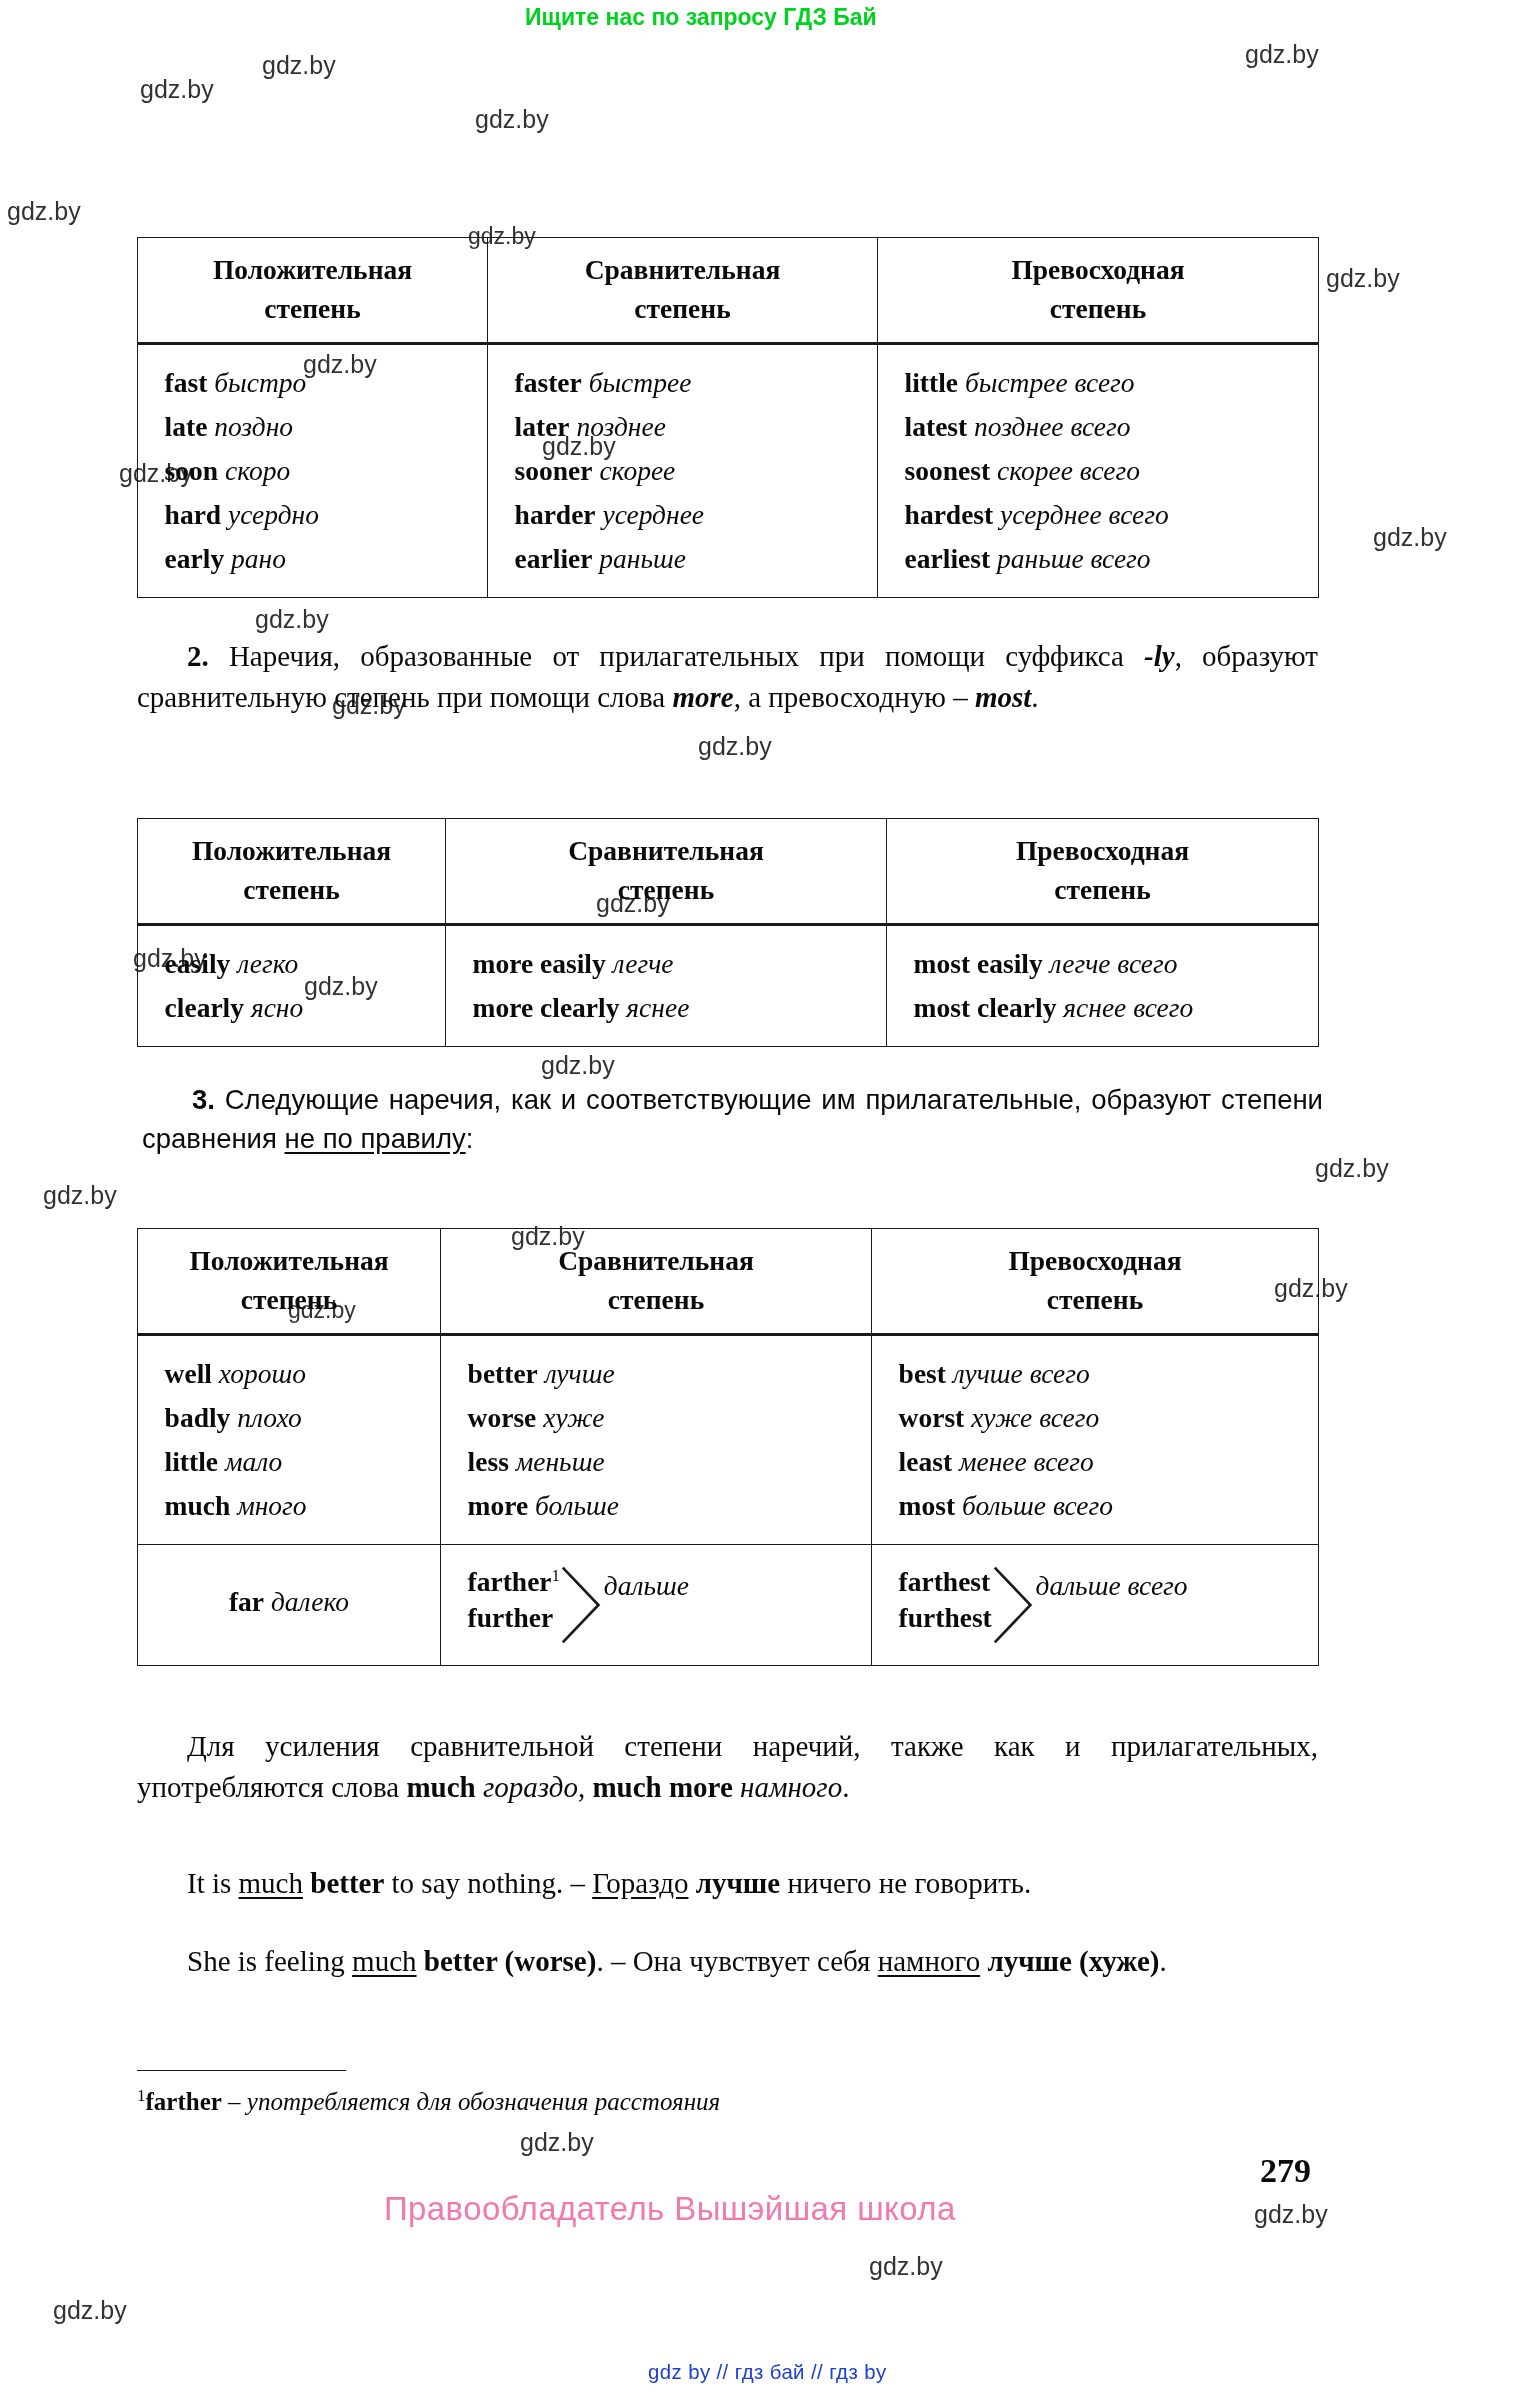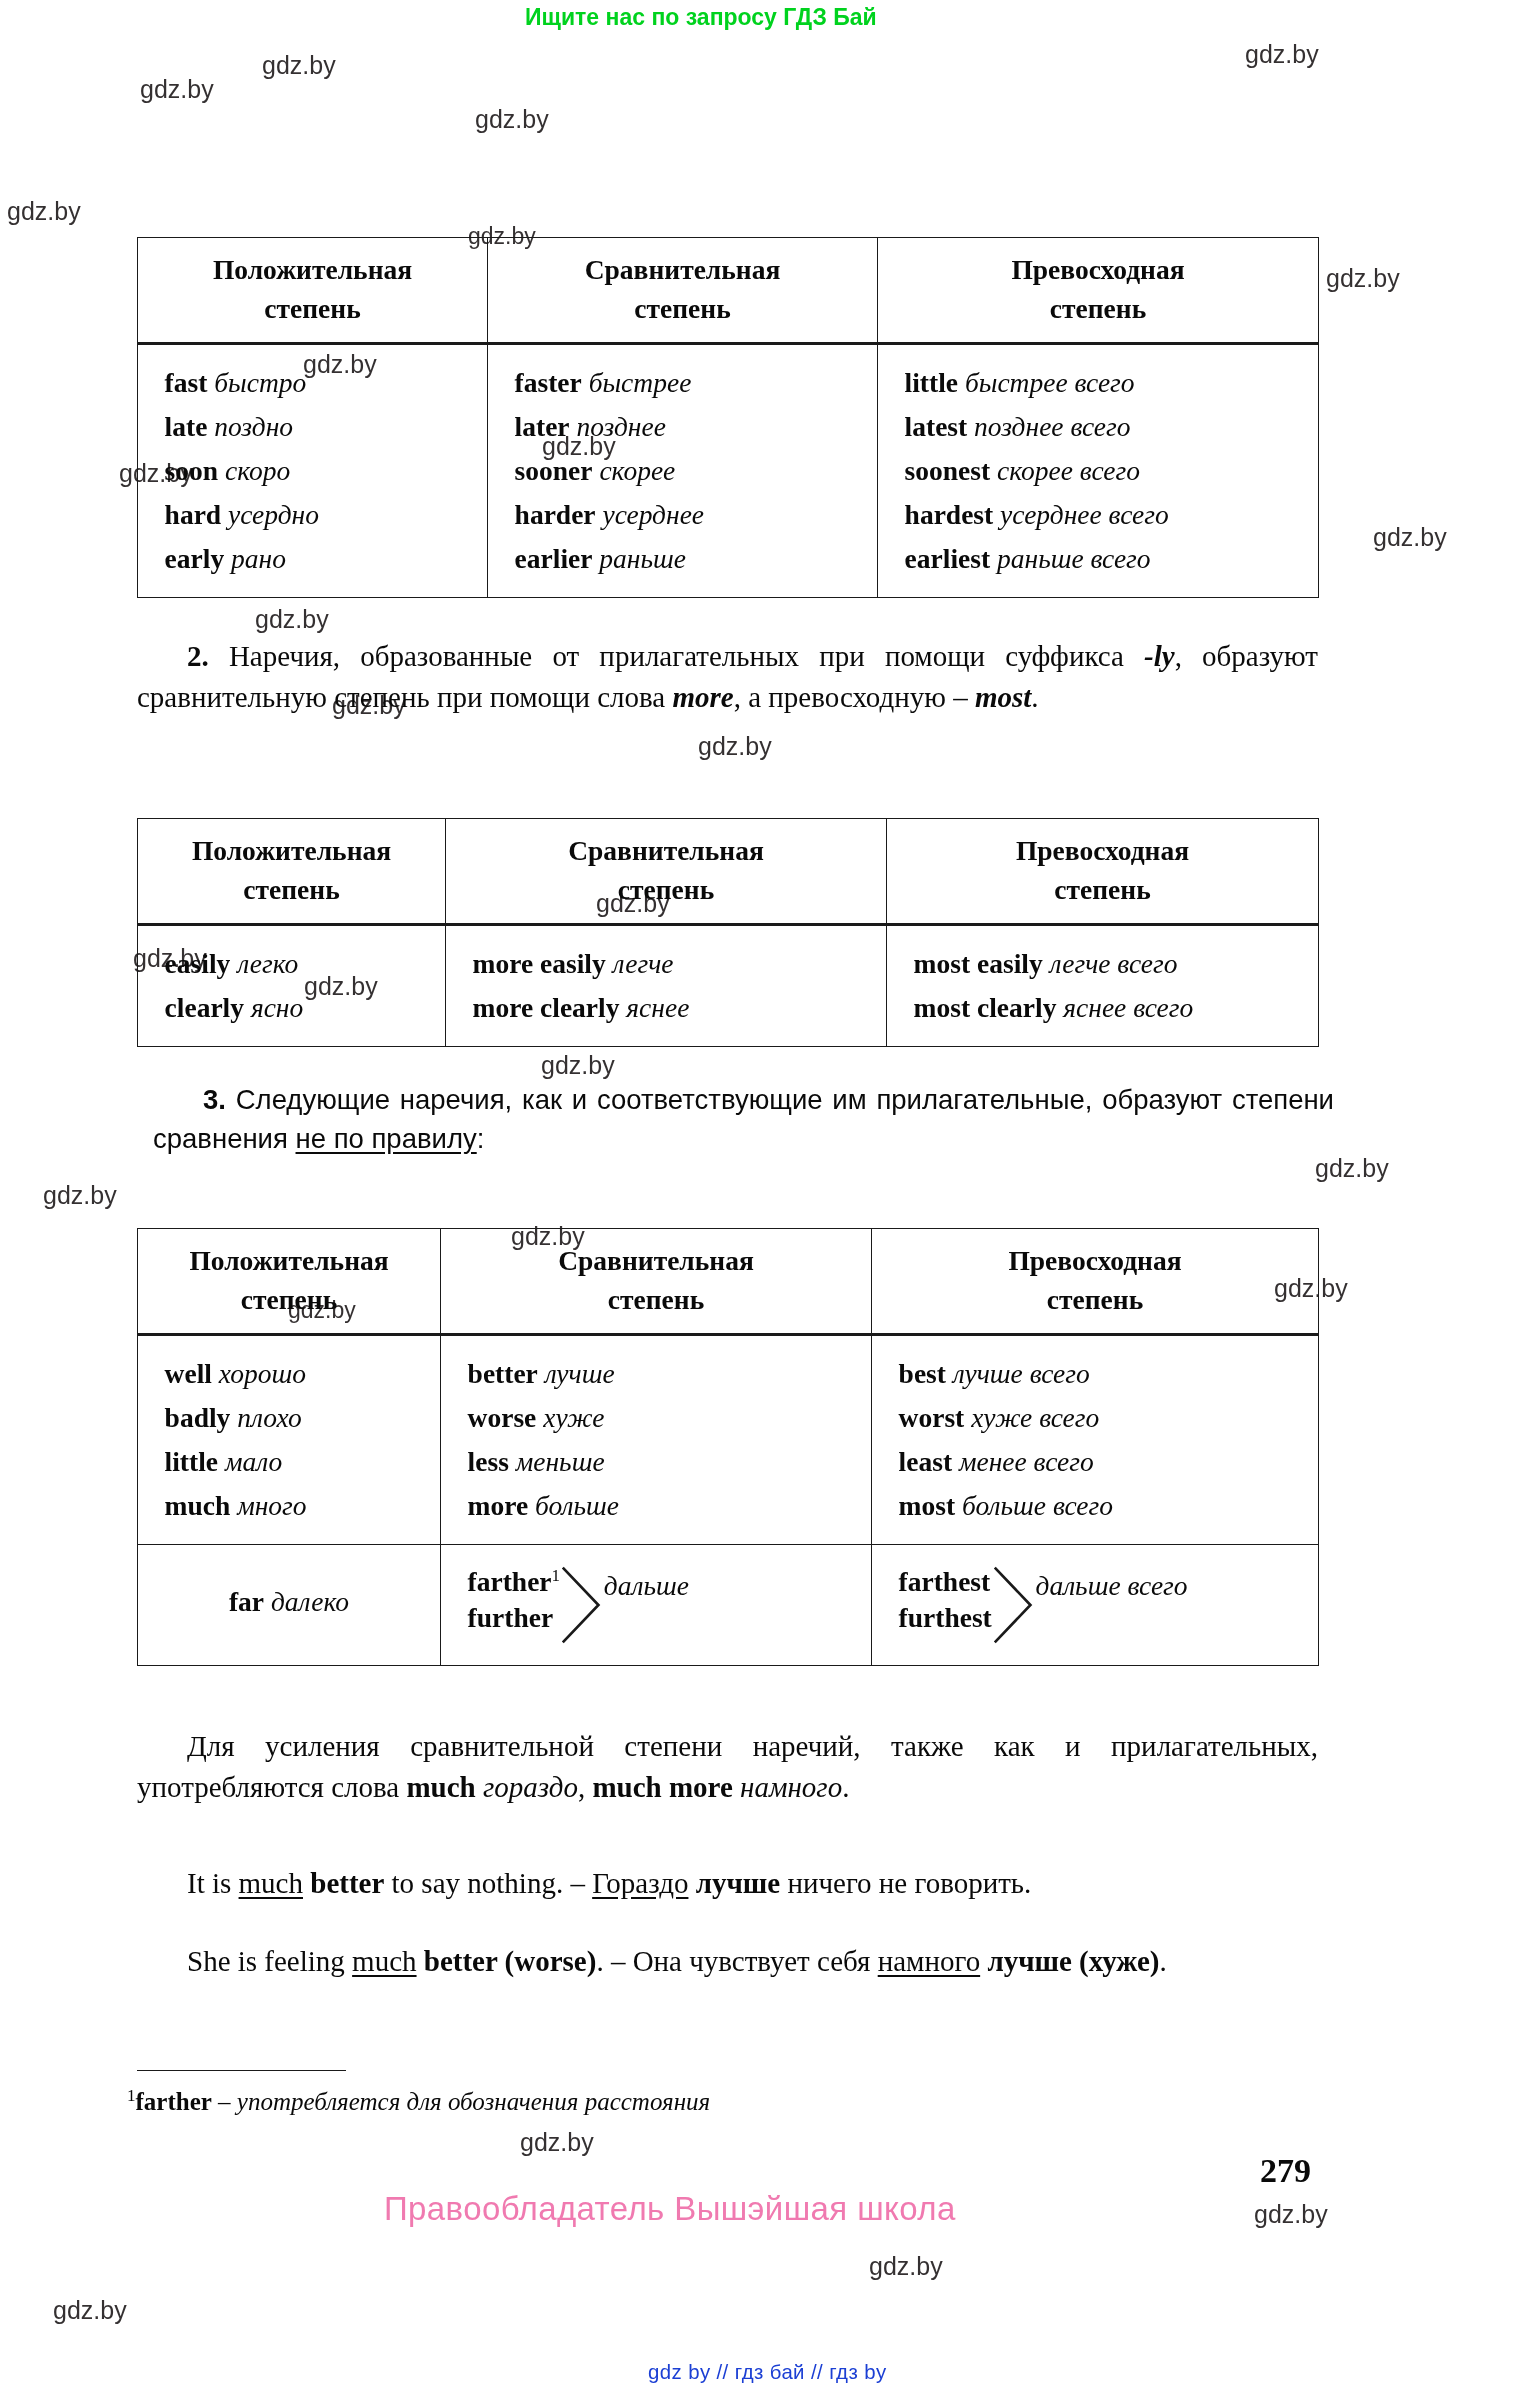--- a/index.html
+++ b/index.html
@@ -238,21 +238,21 @@
             <div><span class="en">more clearly</span> <span class="ru">яснее</span></div>
           </td>
           <td>
             <div><span class="en">most easily</span> <span class="ru">легче всего</span></div>
             <div><span class="en">most clearly</span> <span class="ru">яснее всего</span></div>
           </td>
         </tr>
       </tbody>
   </table>
 
-  <div class="para" style="left:153px; top:1080px; width:1181px; text-indent:50px; font-family:'Liberation Sans', sans-serif; font-size:27.5px;">
+  <div class="para" style="left:142px; top:1080px; width:1181px; text-indent:50px; font-family:'Liberation Sans', sans-serif; font-size:27.5px;">
     <span class="b">3.</span><span> Следующие наречия, как и соответствующие им прилагательные, образуют степени сравнения </span><span class="u">не по правилу</span><span>:</span>
   </div>
 
   <table class="grammar" style="left:137px; top:1228px; width:1181px;">
     <colgroup>
         <col style="width:303px">
         <col style="width:431px">
         <col style="width:447px">
       </colgroup>
     <thead>
@@ -331,21 +331,21 @@
   <div class="para" style="left:137px; top:1855px; width:1181px; text-indent:50px;margin-top:8px;">
     <span>It is </span><span class="u">much</span><span> </span><span class="b">better</span><span> to say nothing. – </span><span class="u">Гораздо</span><span> </span><span class="b">лучше</span><span> ничего не говорить.</span>
   </div>
 
   <div class="para" style="left:137px; top:1941px; width:1181px; text-indent:50px;">
     <span>She is feeling </span><span class="u">much</span><span> </span><span class="b">better (worse)</span><span>. – Она чувствует себя </span><span class="u">намного</span><span> </span><span class="b">лучше (хуже)</span><span>.</span>
   </div>
 
   <div class="fnrule" style="left:137px; top:2070px; width:209px;"></div>
 
-  <div class="footnote" style="left:127px; top:2085px; width:1064px;">
+  <div class="footnote" style="left:137px; top:2085px; width:1064px;">
     <sup class="fn">1</sup><span class="b">farther</span><span class="i"> – </span><span class="i">употребляется для обозначения расстояния</span>
   </div>
 
   <div class="pageno" style="left:1260px; top:2152px;">279</div>
 
   <div class="wm-pink" style="left:384px; top:2190px; font-size:33px;">Правообладатель Вышэйшая школа</div>
 
   <div class="wm-blue" style="left:636px; top:2361px; font-size:20.4px;margin-left:12px;">gdz by  //  гдз бай  //  гдз by</div>
 
 </div>

